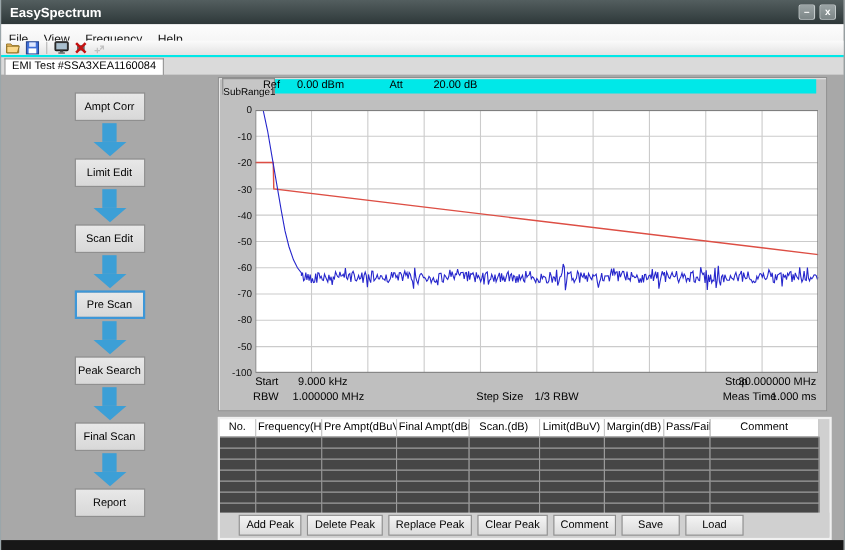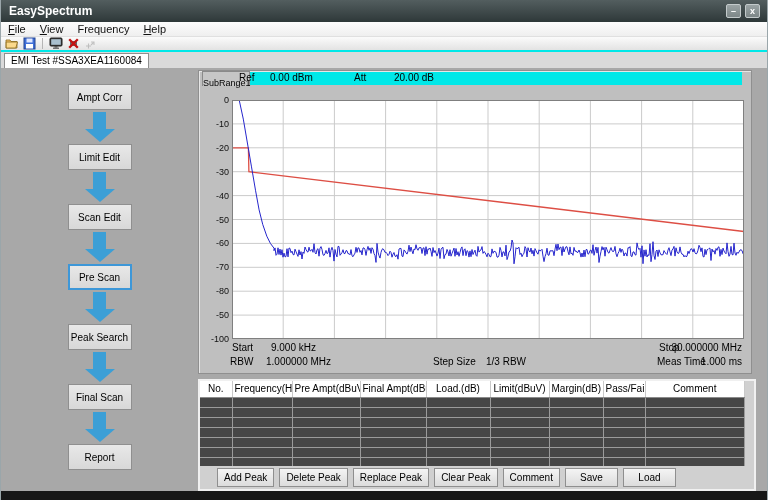--- a/index.html
+++ b/index.html
@@ -6,21 +6,21 @@
   *{box-sizing:border-box;font-family:"Liberation Sans",sans-serif;}
   .window{position:relative;width:768px;height:500px;background:#a8a8a8;overflow:hidden;border-left:1px solid #9aa6aa;border-right:1px solid #9aa6aa;}
 
   
   .titlebar{position:absolute;left:0;top:0;width:100%;height:22px;background:linear-gradient(#535e5f,#2e3839);display:flex;align-items:center;}
   .titlebar .title{color:#fff;font-size:12px;font-weight:bold;margin-left:8px;}
   .win-controls{position:absolute;right:7px;top:4px;display:flex;gap:4px;}
   .win-btn{width:15px;height:14px;background:linear-gradient(#9aa3a4,#7d8788);border:1px solid #c3cacb;border-radius:2px;color:#fff;font-size:9px;line-height:12px;text-align:center;font-weight:bold;cursor:default;}
 
   
-  .menubar{position:absolute;left:0;top:22px;width:100%;height:15px;background:linear-gradient(#fdfdfd,#efefef);border-bottom:1px solid #e0e0e0;display:flex;align-items:center;font-size:11px;color:#111;}
+  .menubar{position:absolute;left:0;top:22px;width:100%;height:28px;background:linear-gradient(#fdfdfd,#efefef);border-bottom:1px solid #e0e0e0;display:flex;align-items:center;font-size:11px;color:#111;}
   .menu-item{display:inline-block;padding:0 7px;}
   .menu-item.mnemonic::first-letter{text-decoration:underline;}
 
   
   .toolbar{position:absolute;left:0;top:37px;width:100%;height:13px;background:linear-gradient(#fbfbfb,#e3e3e3);display:flex;align-items:center;padding-left:4px;gap:4px;}
   .tool-icon{display:inline-flex;align-items:center;justify-content:center;height:13px;}
   .tool-sep{width:1px;height:11px;background:#b5b5b5;margin:0 2px;}
 
   .cyan-line{position:absolute;left:0;top:50px;width:100%;height:2px;}
 
@@ -235,21 +235,21 @@
             <col style="width:54px">
             <col style="width:42px">
             <col>
         </colgroup>
         <thead>
           <tr>
             <th>No.</th>
             <th>Frequency(Hz)</th>
             <th>Pre Ampt(dBuV)</th>
             <th>Final Ampt(dBuV)</th>
-            <th>Load.(dB)</th>
+            <th>Scan.(dB)</th>
             <th>Limit(dBuV)</th>
             <th>Margin(dB)</th>
             <th>Pass/Fail</th>
             <th>Comment</th>
           </tr>
         </thead>
         <tbody id="peak-tbody">
             <tr>
               <td></td>
               <td></td>

